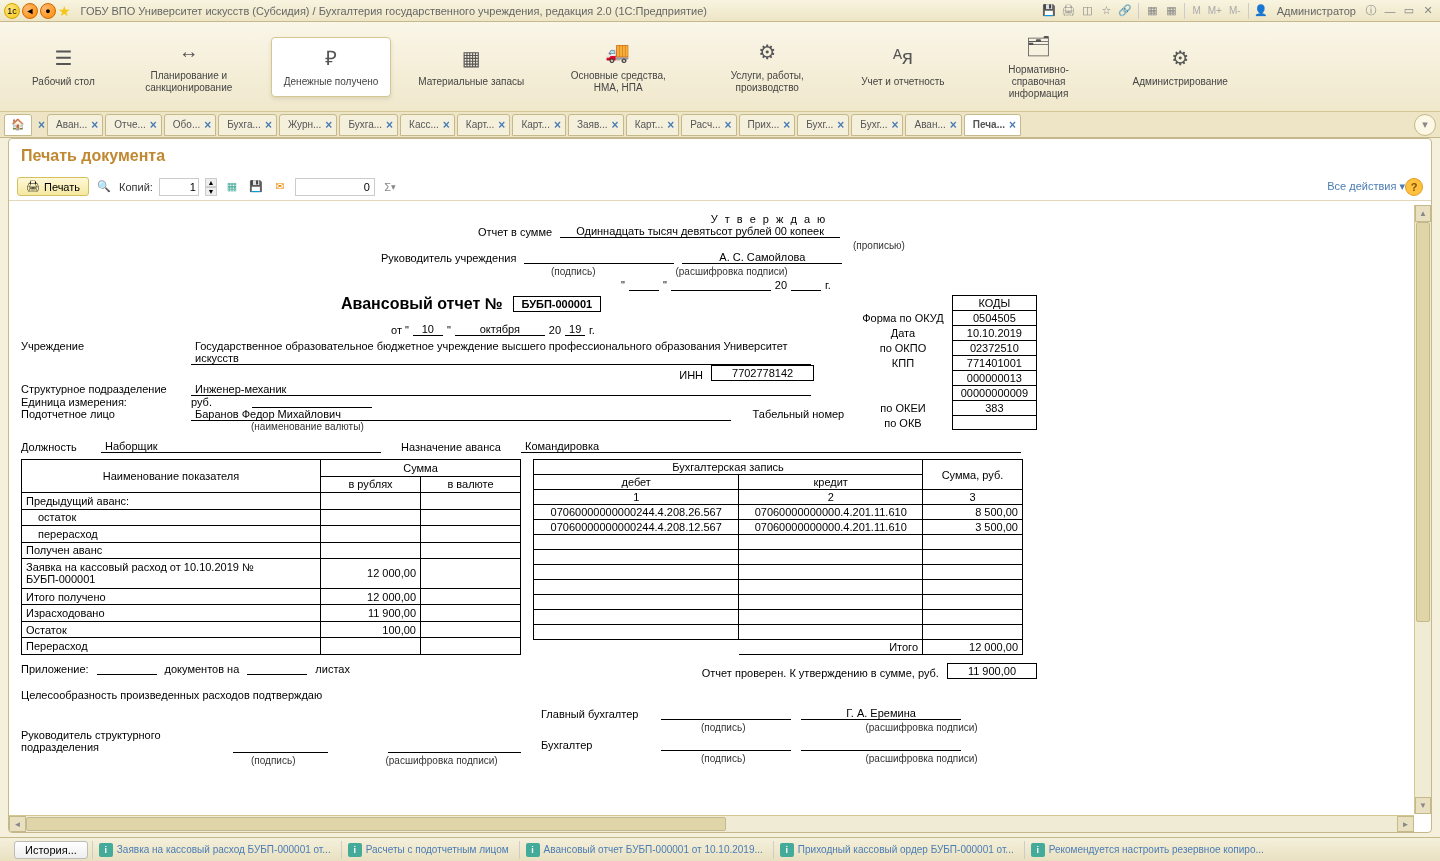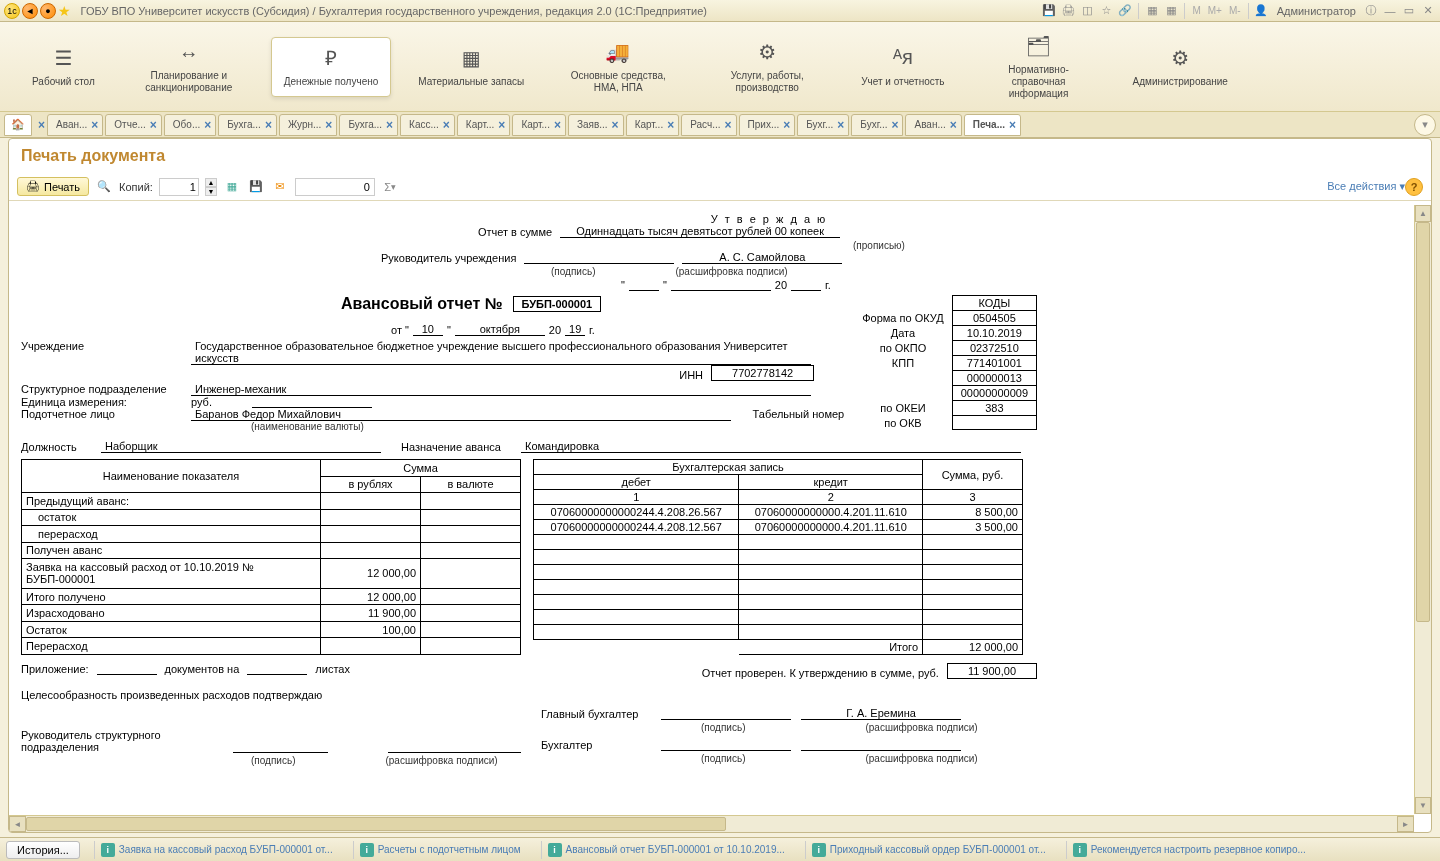--- a/index.html
+++ b/index.html
@@ -74,21 +74,21 @@
 
 
 .vscroll { position: absolute; right: 0; top: 66px; bottom: 18px; width: 17px; background: #f0ebd5; border-left: 1px solid #d4c890; }
 .vscroll-btn { height: 17px; background: #e8e0c0; border: 1px solid #c5b88a; display: flex; align-items: center; justify-content: center; font-size: 8px; color: #888; cursor: pointer; }
 .vscroll-thumb { position: absolute; top: 17px; left: 1px; right: 1px; height: 400px; background: #e0d5a8; border: 1px solid #c5b88a; border-radius: 2px; cursor: pointer; }
 .hscroll { position: absolute; left: 0; right: 17px; bottom: 0; height: 17px; background: #f0ebd5; border-top: 1px solid #d4c890; }
 .hscroll-btn { width: 17px; height: 100%; background: #e8e0c0; border: 1px solid #c5b88a; display: inline-flex; align-items: center; justify-content: center; font-size: 8px; color: #888; cursor: pointer; }
 .hscroll-thumb { position: absolute; left: 17px; top: 1px; bottom: 1px; width: 700px; background: #e0d5a8; border: 1px solid #c5b88a; border-radius: 2px; cursor: pointer; }
 
 
-.statusbar { position: absolute; bottom: 0; left: 0; right: 0; height: 24px; background: linear-gradient(#f5f0dc, #e8e0c0); border-top: 1px solid #c5b88a; display: flex; align-items: center; padding: 0 6px; gap: 14px; }
+.statusbar { position: absolute; bottom: 0; left: 0; right: 0; height: 24px; background: linear-gradient(#f5f0dc, #e8e0c0); border-top: 1px solid #c5b88a; display: flex; align-items: center; padding: 0 14px; gap: 4px; }
 .status-btn { background: linear-gradient(#fff, #eee); border: 1px solid #bbb; border-radius: 3px; padding: 2px 10px; cursor: pointer; font-size: 11px; }
 .status-link { display: flex; align-items: center; gap: 4px; padding: 2px 6px; cursor: pointer; font-size: 10px; color: #4a7db5; border-left: 1px solid #ccc; }
 .status-icon { width: 14px; height: 14px; background: #4a9; border-radius: 2px; display: flex; align-items: center; justify-content: center; color: #fff; font-size: 9px; font-weight: bold; }
 </style>
 </head>
 <body>
 
 <div class="titlebar">
   <div class="titlebar-icons">
     <div class="tb-btn tb-yellow">1c</div>

